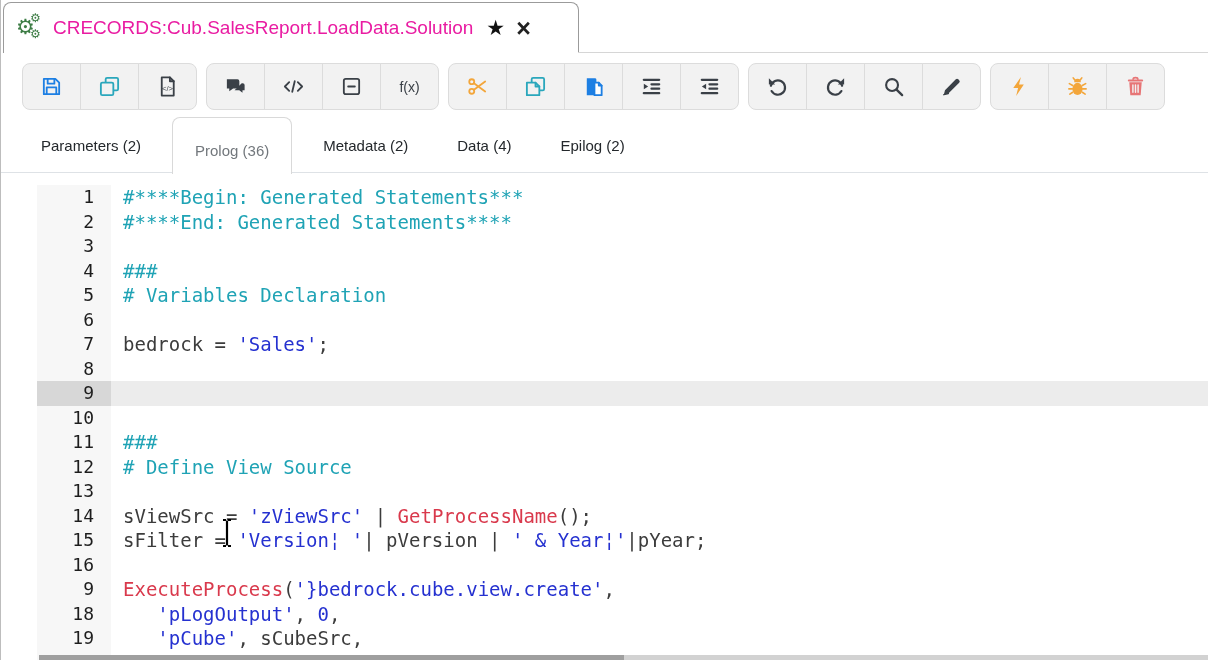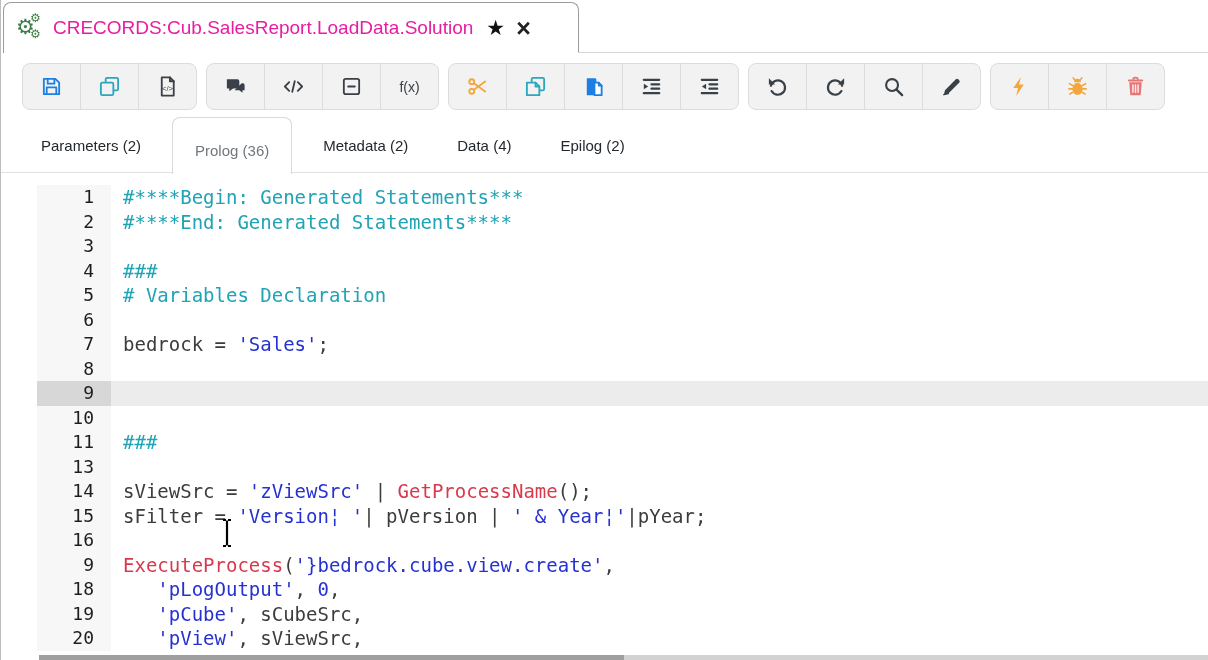--- a/index.html
+++ b/index.html
@@ -260,20 +260,21 @@
     <div class="ed-line"><span class="ed-ln">2</span><span class="ed-code"><span class="tk-c">#****End: Generated Statements****</span></span></div>
     <div class="ed-line"><span class="ed-ln">3</span><span class="ed-code"></span></div>
     <div class="ed-line"><span class="ed-ln">4</span><span class="ed-code"><span class="tk-c">###</span></span></div>
     <div class="ed-line"><span class="ed-ln">5</span><span class="ed-code"><span class="tk-c"># Variables Declaration</span></span></div>
     <div class="ed-line"><span class="ed-ln">6</span><span class="ed-code"></span></div>
     <div class="ed-line"><span class="ed-ln">7</span><span class="ed-code"><span class="tk-p">bedrock = </span><span class="tk-s">'Sales'</span><span class="tk-p">;</span></span></div>
     <div class="ed-line"><span class="ed-ln">8</span><span class="ed-code"></span></div>
     <div class="ed-line active"><span class="ed-ln">9</span><span class="ed-code"></span></div>
     <div class="ed-line"><span class="ed-ln">10</span><span class="ed-code"></span></div>
     <div class="ed-line"><span class="ed-ln">11</span><span class="ed-code"><span class="tk-c">###</span></span></div>
+    <div class="ed-line"><span class="ed-ln">12</span><span class="ed-code"><span class="tk-c"># Define View Source</span></span></div>
     <div class="ed-line"><span class="ed-ln">13</span><span class="ed-code"></span></div>
     <div class="ed-line"><span class="ed-ln">14</span><span class="ed-code"><span class="tk-p">sViewSrc = </span><span class="tk-s">'zViewSrc'</span><span class="tk-p"> | </span><span class="tk-f">GetProcessName</span><span class="tk-p">();</span></span></div>
     <div class="ed-line"><span class="ed-ln">15</span><span class="ed-code"><span class="tk-p">sFilter = </span><span class="tk-s">'Version¦ '</span><span class="tk-p">| pVersion | </span><span class="tk-s">' &amp; Year¦'</span><span class="tk-p">|pYear;</span></span></div>
     <div class="ed-line"><span class="ed-ln">16</span><span class="ed-code"></span></div>
     <div class="ed-line"><span class="ed-ln">9</span><span class="ed-code"><span class="tk-f">ExecuteProcess</span><span class="tk-p">(</span><span class="tk-s">'}bedrock.cube.view.create'</span><span class="tk-p">,</span></span></div>
     <div class="ed-line"><span class="ed-ln">18</span><span class="ed-code"><span class="tk-p">   </span><span class="tk-s">'pLogOutput'</span><span class="tk-p">, </span><span class="tk-n">0</span><span class="tk-p">,</span></span></div>
     <div class="ed-line"><span class="ed-ln">19</span><span class="ed-code"><span class="tk-p">   </span><span class="tk-s">'pCube'</span><span class="tk-p">, sCubeSrc,</span></span></div>
     <div class="ed-line"><span class="ed-ln">20</span><span class="ed-code"><span class="tk-p">   </span><span class="tk-s">'pView'</span><span class="tk-p">, sViewSrc,</span></span></div>
   </div>
 

